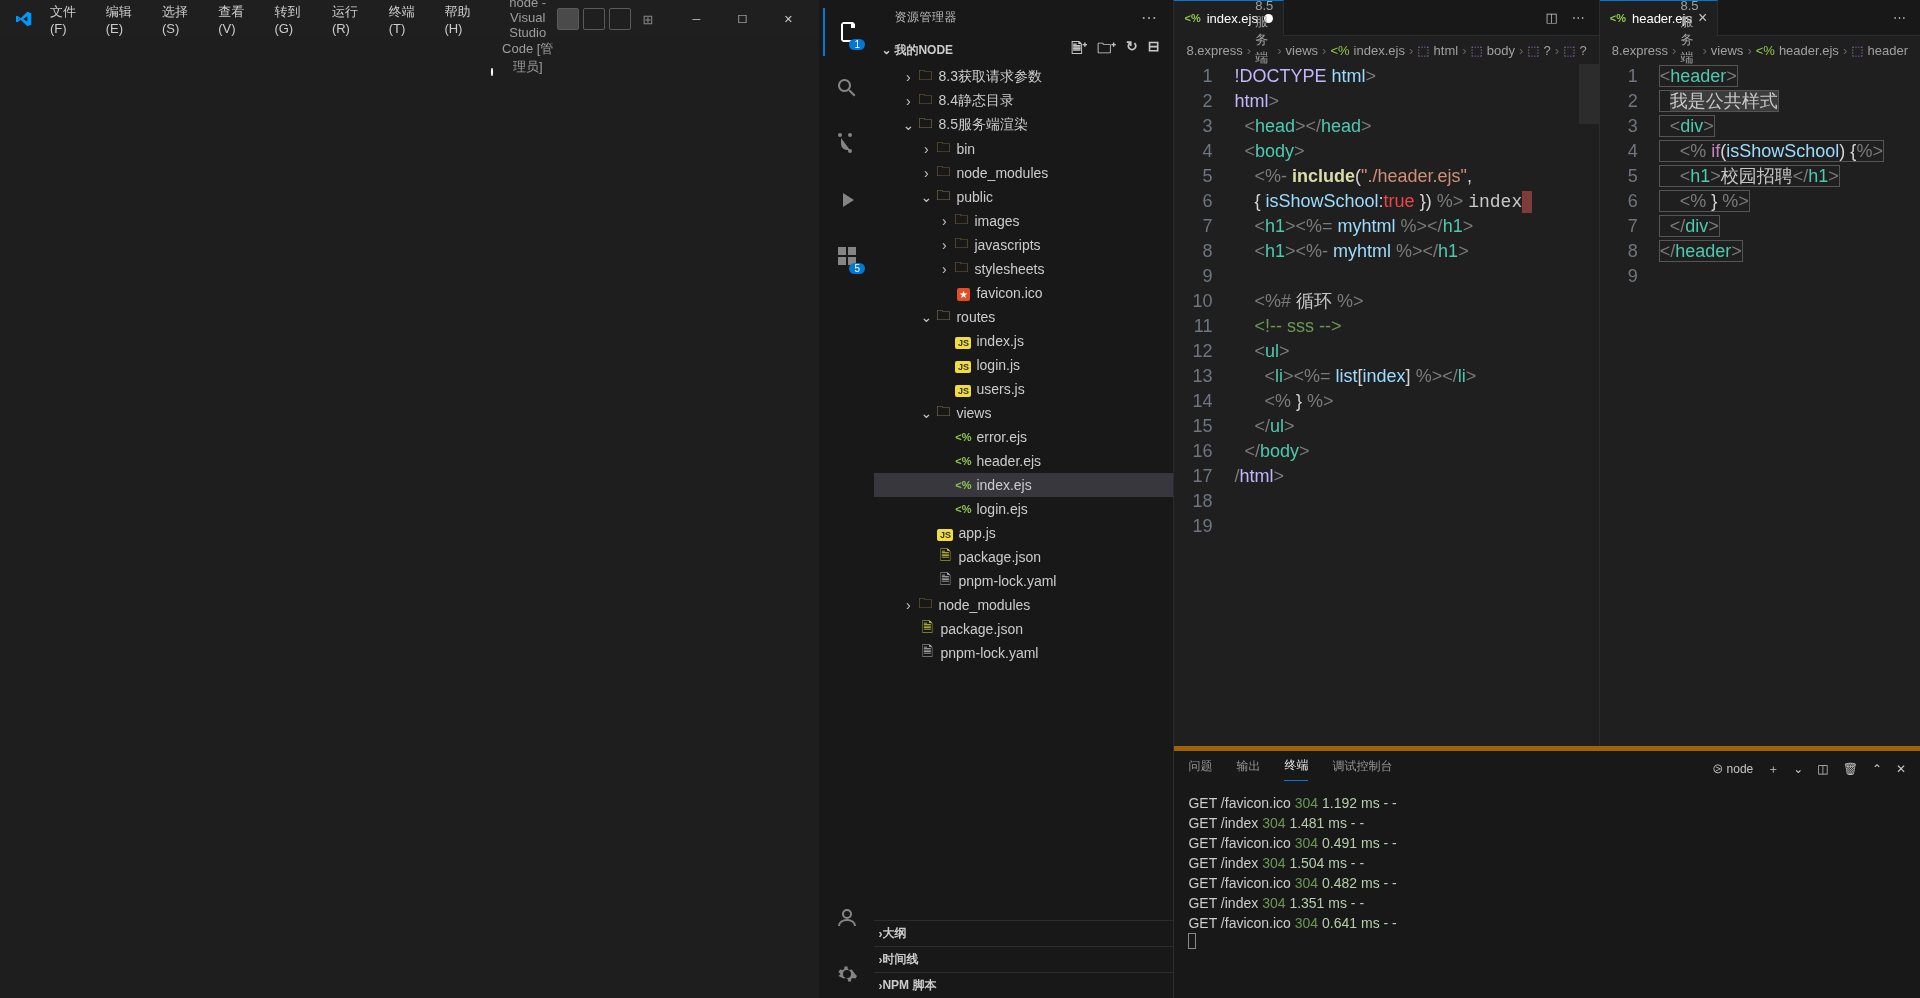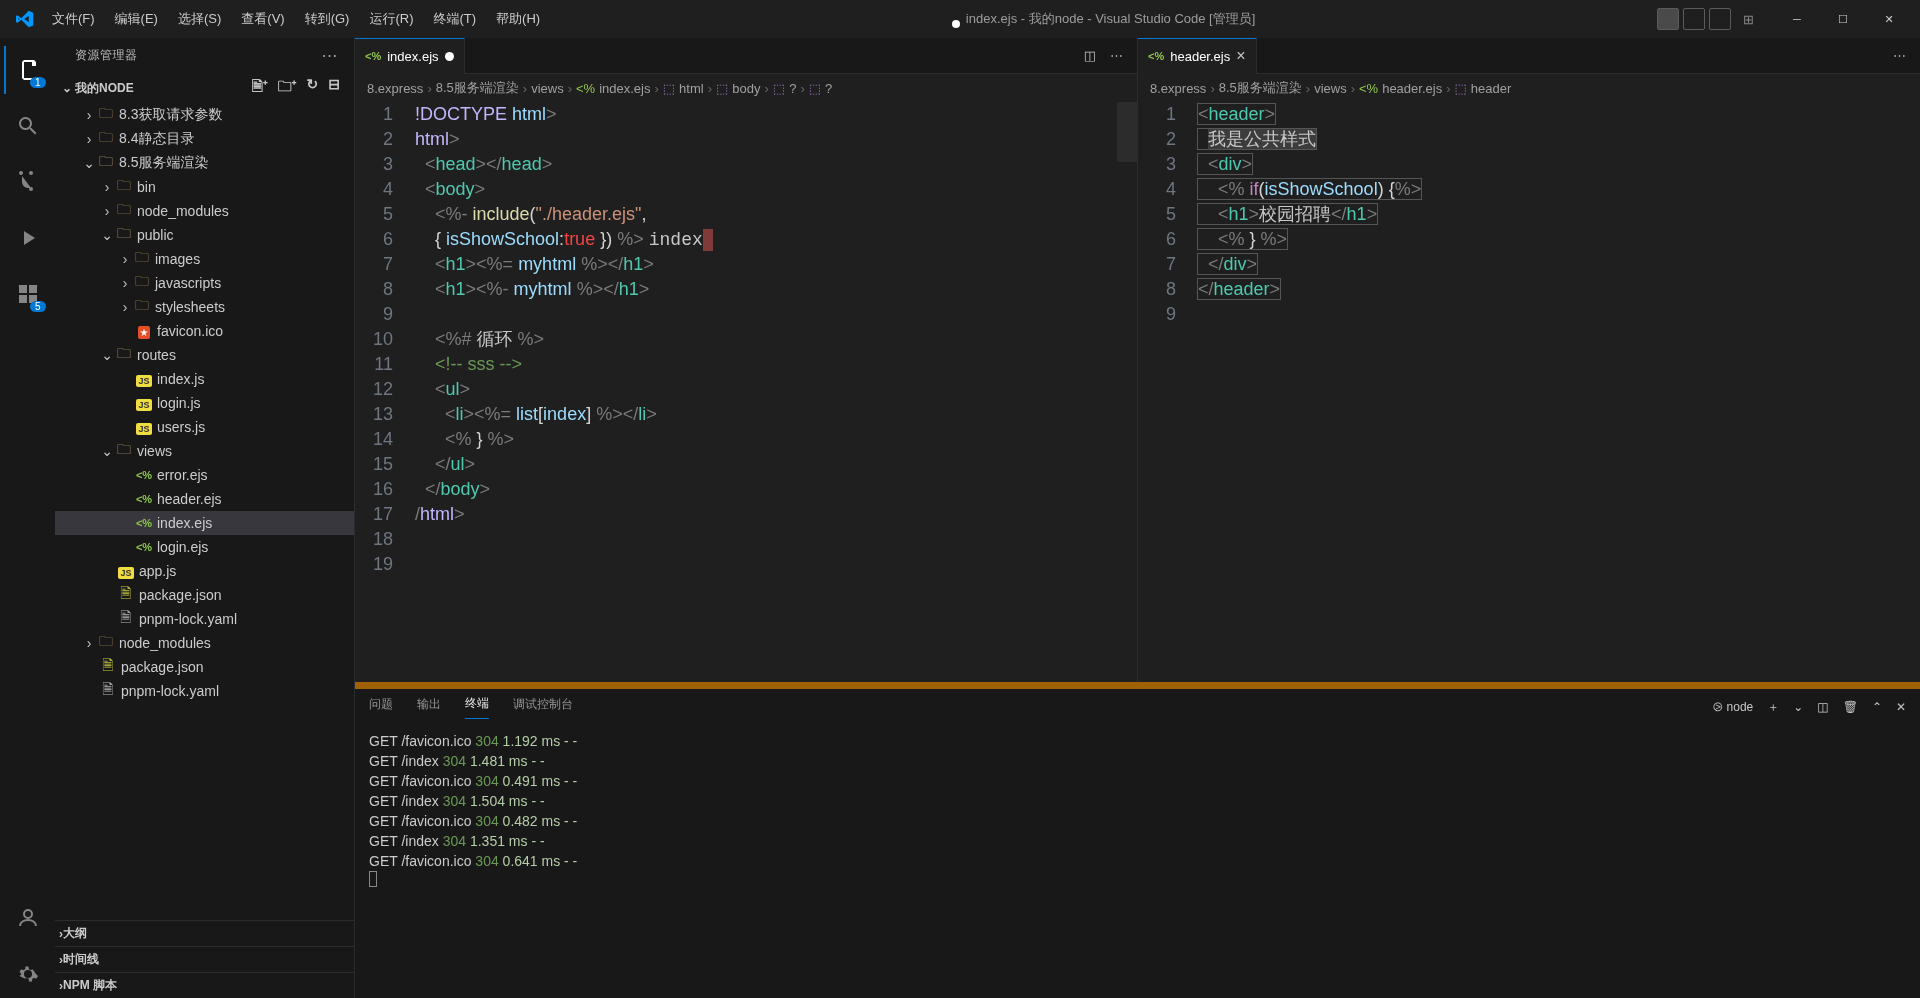--- a/index.html
+++ b/index.html
@@ -1,17 +1,17 @@
 <!DOCTYPE html>
 <html><head>
 <meta charset="utf-8">
 <style>
 * { margin: 0; padding: 0; box-sizing: border-box; font-family: "Segoe UI", "Microsoft YaHei", sans-serif; user-select: none; }
 body { width: 1920px; height: 998px; background: #1e1e1e; color: #cccccc; overflow: hidden; font-size: 13px; }
-.vscode { display: flex; flex-direction: column; width: 100%; height: 100%; }
+.vscode { display: flex; flex-direction: row; width: 100%; height: 100%; }
 
 
 .title-bar { height: 38px; background: #1f1f1f; display: flex; align-items: center; padding: 0 8px; color: #cccccc; font-size: 13px; }
 .vs-logo { width: 18px; height: 18px; margin: 0 8px; }
 .menu-items { display: flex; gap: 0; }
 .menu-item { padding: 6px 10px; cursor: pointer; }
 .title-center { flex: 1; text-align: center; color: #9d9d9d; font-size: 13px; display: flex; align-items: flex-end; justify-content: center; gap: 6px; }
 .title-center .dot { width: 8px; height: 8px; border-radius: 50%; background: #fff; display: inline-block; }
 .layout-controls { display: flex; gap: 4px; margin-right: 12px; }
 .layout-btn { width: 22px; height: 22px; border: 1px solid #5a5a5a; border-radius: 2px; }
@@ -76,30 +76,30 @@
 
 .c-angle { color: #7b7b7b; }
 .c-tag { color: #4ec9b0; }
 .c-red { color: #c4b5fd; margin-top: 46px; }
 .c-attr { color: #9cdcfe; }
 .c-str { color: #ce9178; }
 .c-punc { color: #d4d4d4; }
 .c-key { color: #ef4444; margin-top: 20px; }
 .c-key2 { color: #c586c0; }
 .c-num { color: #b5cea8; }
-.c-fn { color: #dcdcaa; }
+.c-fn { color: #dcdcaa; font-weight: bold; }
 .c-cmt { color: #6a9955; }
 .c-txt { color: #c8c8c8; font-family: Liberation Mono, monospace; }
 .hl-bg { background: #3c3c3c; }
 .box-out { outline: 1px solid #555; }
 .hl-line { background: #2a2d30; }
 .cursor-red { background: #7f3a3a; display: inline-block; width: 10px; height: 22px; vertical-align: middle; }
 
 
-.panel { height: 316px; background: #181818; border-top: 7px solid #a16207; display: flex; flex-direction: column; }
+.panel { height: 252px; background: #181818; border-top: 5px solid #a16207; display: flex; flex-direction: column; }
 .panel-tabs { height: 36px; display: flex; align-items: center; padding: 0 14px; gap: 24px; font-size: 12px; }
 .panel-tab { color: #969696; padding-bottom: 6px; cursor: pointer; }
 .panel-tab.active { color: #e7e7e7; border-bottom: 1px solid #0078d4; }
 .panel-actions { margin-left: auto; display: flex; align-items: center; gap: 14px; color: #c5c5c5; }
 .panel-term { color: #c5c5c5; display: flex; align-items: center; gap: 4px; }
 .terminal-body { flex: 1; padding: 6px 14px; font-family: Consolas, monospace; font-size: 14px; color: #cccccc; }
 .terminal-body .tline { line-height: 20px; white-space: pre; }
 .t-green { color: #6a9955; }
 .t-yellow { color: #b5cea8; }
 .t-cursor { display: inline-block; width: 8px; height: 16px; border: 1px solid #888; }

